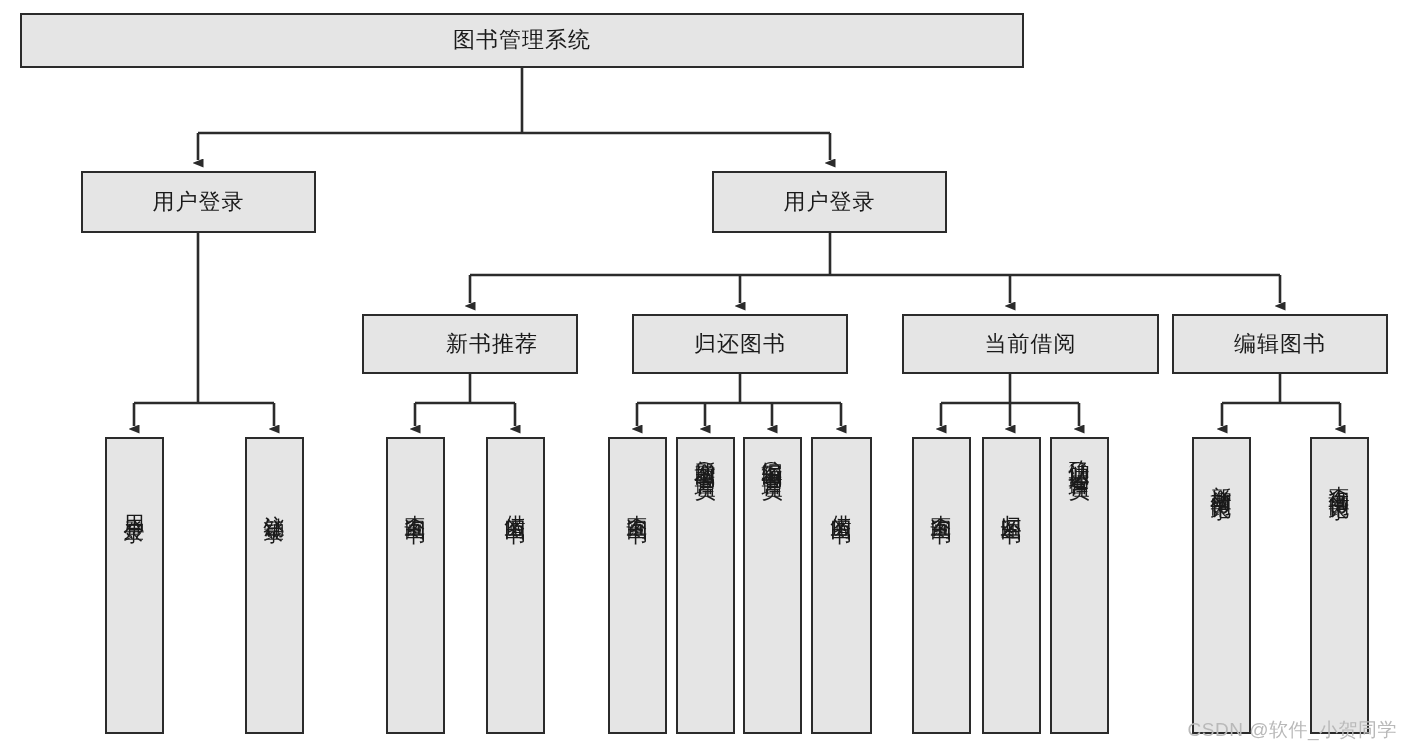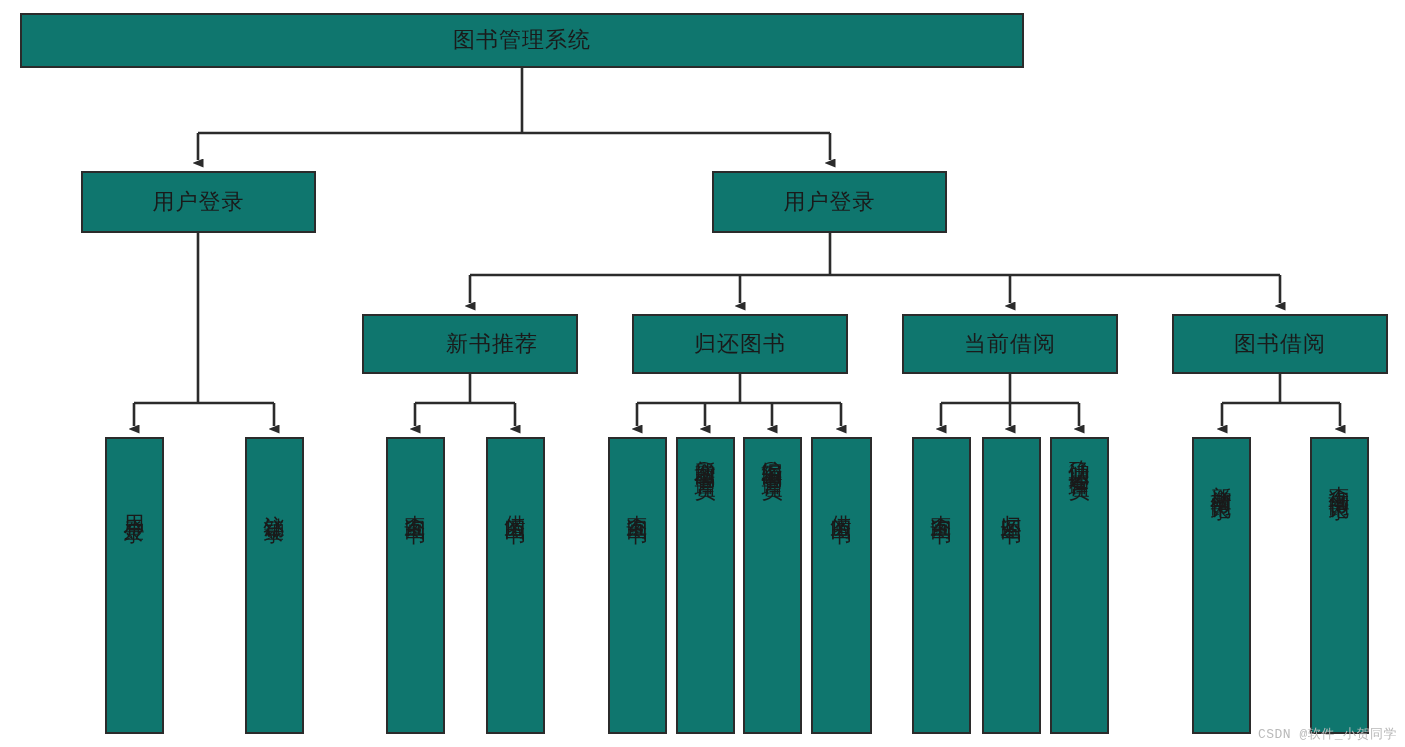--- a/index.html
+++ b/index.html
@@ -22,21 +22,21 @@
     left: 0;
     top: 0;
     width: 1405px;
     height: 747px;
     pointer-events: none;
   }
   .node {
     position: absolute;
     box-sizing: border-box;
     border: 2.5px solid #2b2b2b;
-    background: #0f766e;
+    background: #e5e5e5;
     display: flex;
     align-items: center;
     justify-content: center;
     color: #1a1a1a;
   }
   .node-h .label {
     font-size: 22px;
     letter-spacing: 1px;
     line-height: 1.1;
     white-space: nowrap;
@@ -55,25 +55,24 @@
     white-space: nowrap;
     text-align: center;
   }
   .node-v.mid .label {
     margin-top: 0px;
   }
   .watermark {
     position: absolute;
     right: 8px;
     bottom: 4px;
-    font-size: 13px;
+    font-size: 19px;
     color: #b9b9b9;
     letter-spacing: 0.5px;
     white-space: nowrap;
-    font-family: Liberation Mono, monospace;
   }
 </style>
 </head>
 <body>
 
 <div id="canvas">
 
   <svg class="connectors" viewBox="0 0 1405 747" xmlns="http://www.w3.org/2000/svg">
     <defs>
       <marker id="arrow" markerWidth="9" markerHeight="11" refX="1.5" refY="5.5" orient="auto" markerUnits="userSpaceOnUse">
@@ -134,25 +133,25 @@
   <div class="node node-h" style="left:712px; top:171px; width:235px; height:62px;">
     <span class="label">用户登录</span>
   </div>
 
   <div class="node node-h" style="left:362px; top:314px; width:216px; height:60px;padding-left:44px;">
     <span class="label">新书推荐</span>
   </div>
   <div class="node node-h" style="left:632px; top:314px; width:216px; height:60px;">
     <span class="label">归还图书</span>
   </div>
-  <div class="node node-h" style="left:902px; top:314px; width:216px; height:60px;">
+  <div class="node node-h" style="left:902px; top:314px; width:257px; height:60px;">
     <span class="label">当前借阅</span>
   </div>
   <div class="node node-h" style="left:1172px; top:314px; width:216px; height:60px;">
-    <span class="label">图书借阅</span>
+    <span class="label">编辑图书</span>
   </div>
 
   <div class="node node-v mid" style="left:105px; top:437px; width:59px; height:297px;">
     <span class="label" style="margin-top:55px;">用户登录</span>
   </div>
   <div class="node node-v mid" style="left:245px; top:437px; width:59px; height:297px;">
     <span class="label" style="margin-top:55px;">注销登录</span>
   </div>
 
   <div class="node node-v mid" style="left:386px; top:437px; width:59px; height:297px;">

